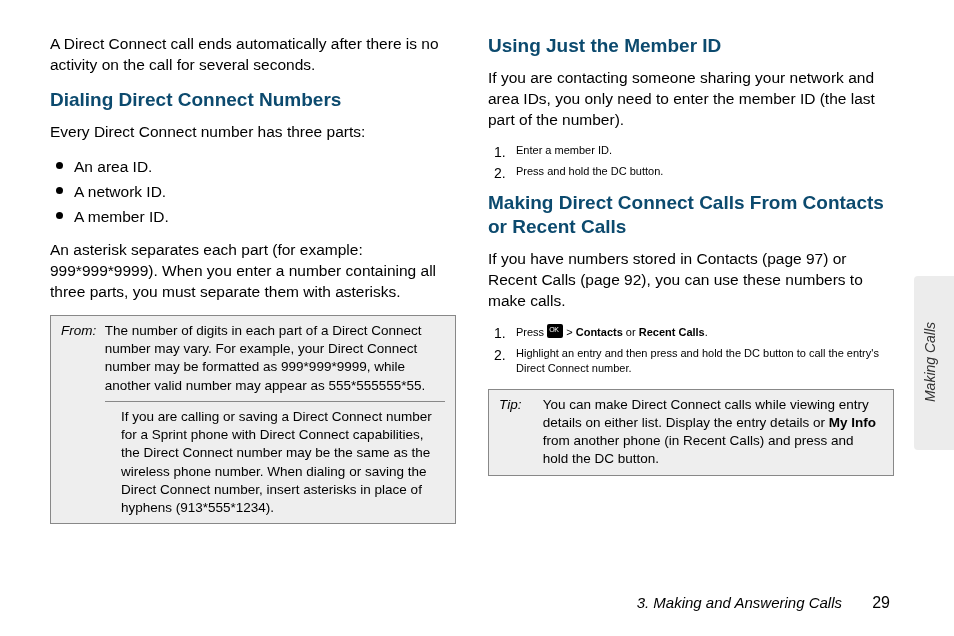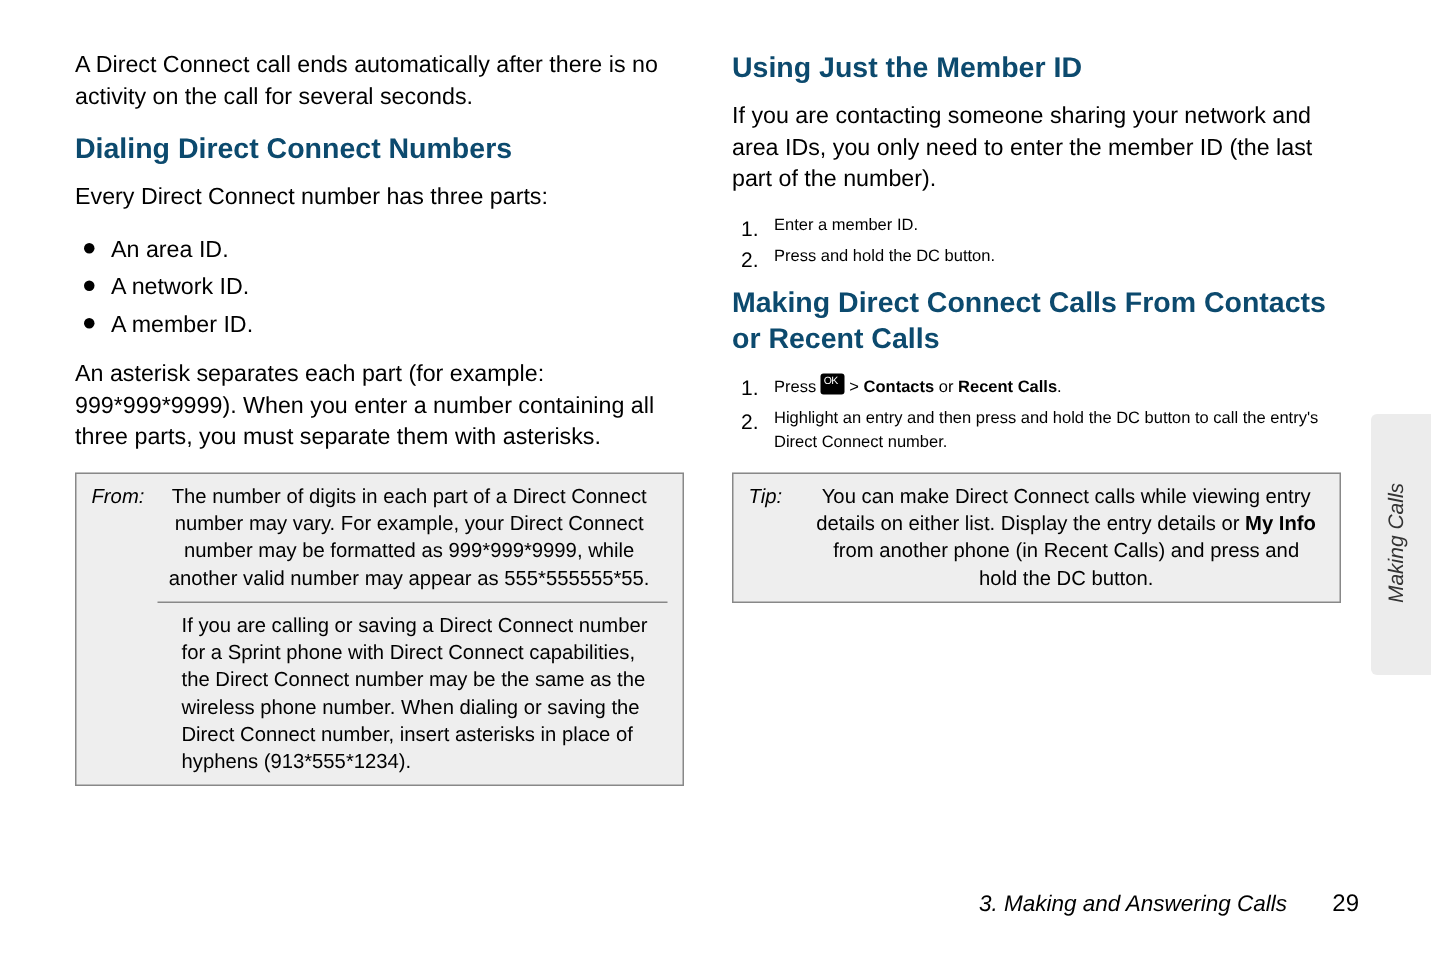--- a/index.html
+++ b/index.html
@@ -85,35 +85,34 @@
   .callout .label {
     font-style: italic;
     display: inline-block;
     width: 40px;
     vertical-align: top;
   }
   .callout .ctext {
     display: inline-block;
     width: calc(100% - 48px);
     vertical-align: top;
-    text-align: center;
   }
   .callout hr {
     border: none;
     border-top: 1px solid #888;
     margin: 6px 0 6px 44px;
   }
   .callout .second {
     margin-left: 60px;
     display: block;
   }
   .footer {
     position: absolute;
     bottom: 24px;
-    right: 48px;
+    right: 64px;
     font-style: italic;
     font-size: 15px;
   }
   .footer .pagenum {
     font-style: normal;
     margin-left: 26px;
     font-size: 16px;
   }
   .side-tab {
     position: absolute;
@@ -189,20 +188,21 @@
 
     <p class="body-text">If you are contacting someone sharing your network and area IDs, you only need to enter the member ID (the last part of the number).</p>
 
     <ol class="steps">
       <li>Enter a member ID.</li>
       <li>Press and hold the DC button.</li>
     </ol>
 
     <h2 class="heading">Making Direct Connect Calls From Contacts or Recent Calls</h2>
 
+    <p class="body-text">If you have numbers stored in Contacts (page 97) or Recent Calls (page 92), you can use these numbers to make calls.</p>
 
     <ol class="steps">
       <li>
         <span>Press </span><span class="ok-icon"></span><span> &gt; </span><span class="bold">Contacts</span><span> or </span><span class="bold">Recent Calls</span><span>.</span>
       </li>
       <li>Highlight an entry and then press and hold the DC button to call the entry's Direct Connect number.</li>
     </ol>
 
     <div class="callout">
       <span class="label">Tip:</span>

